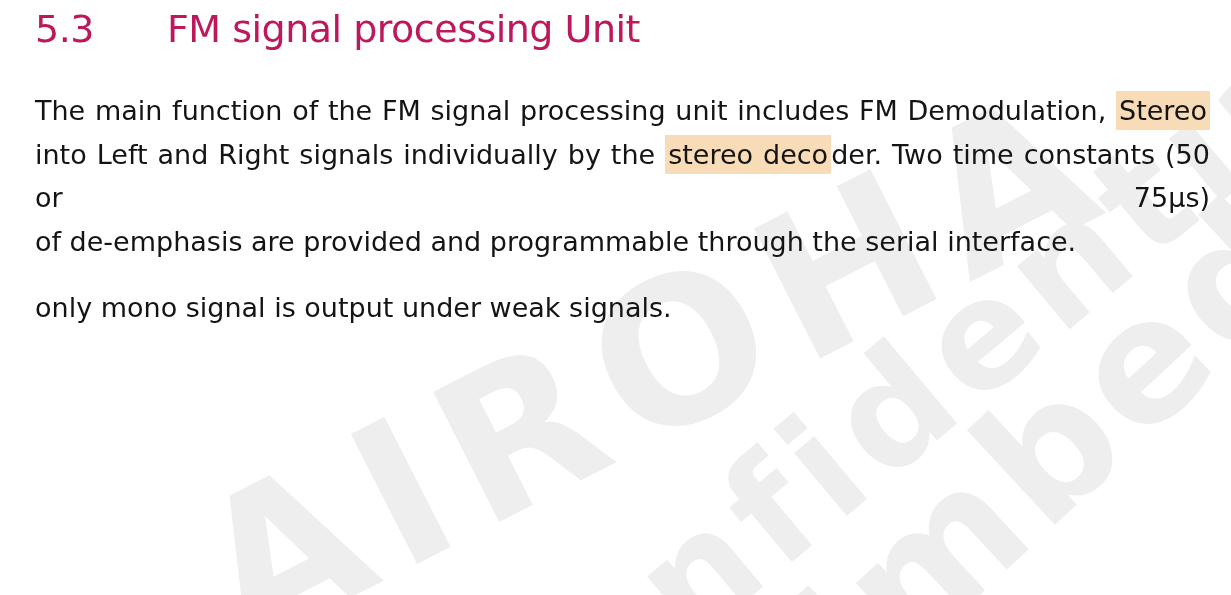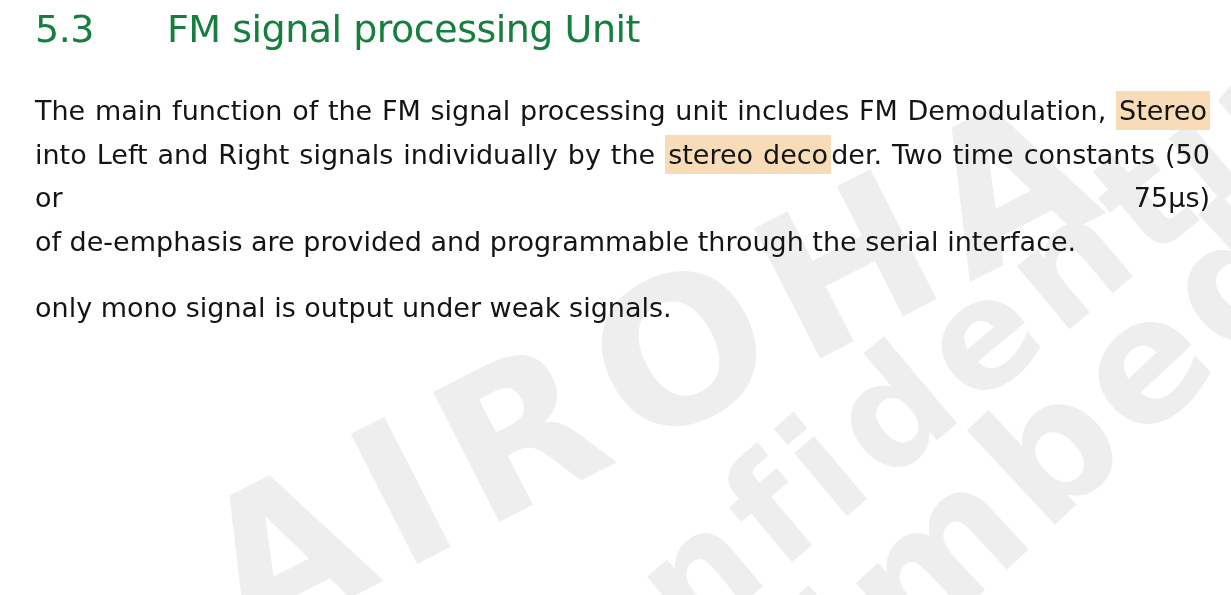--- a/index.html
+++ b/index.html
@@ -44,21 +44,21 @@
     right: 21px;
     top: 0;
     z-index: 1;
   }
   .heading {
     margin: 6px 0 0 0;
     font-size: 38px;
     font-weight: 400;
     letter-spacing: -0.5px;
     line-height: 46px;
-    color: #15803d;
+    color: #be185d;
     white-space: nowrap;
   }
   .h-num {
     display: inline-block;
     width: 132px;
   }
   .para { margin: 0; }
   .para:first-of-type { margin-top: 37px; }
   .para + .para { margin-top: 23px; }
   .line {

